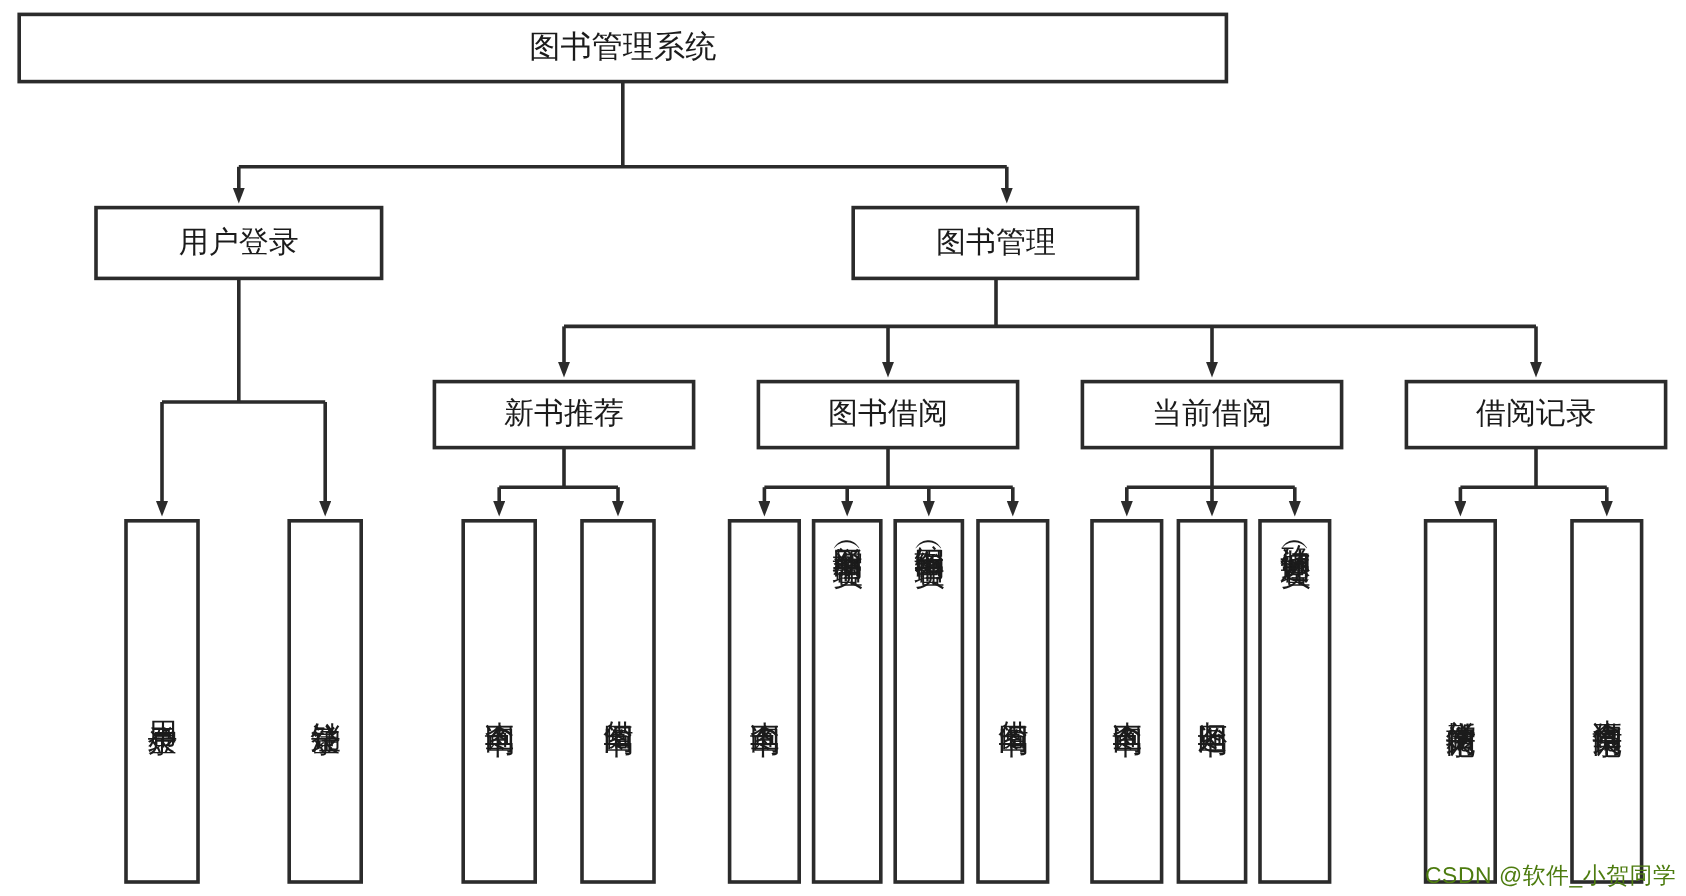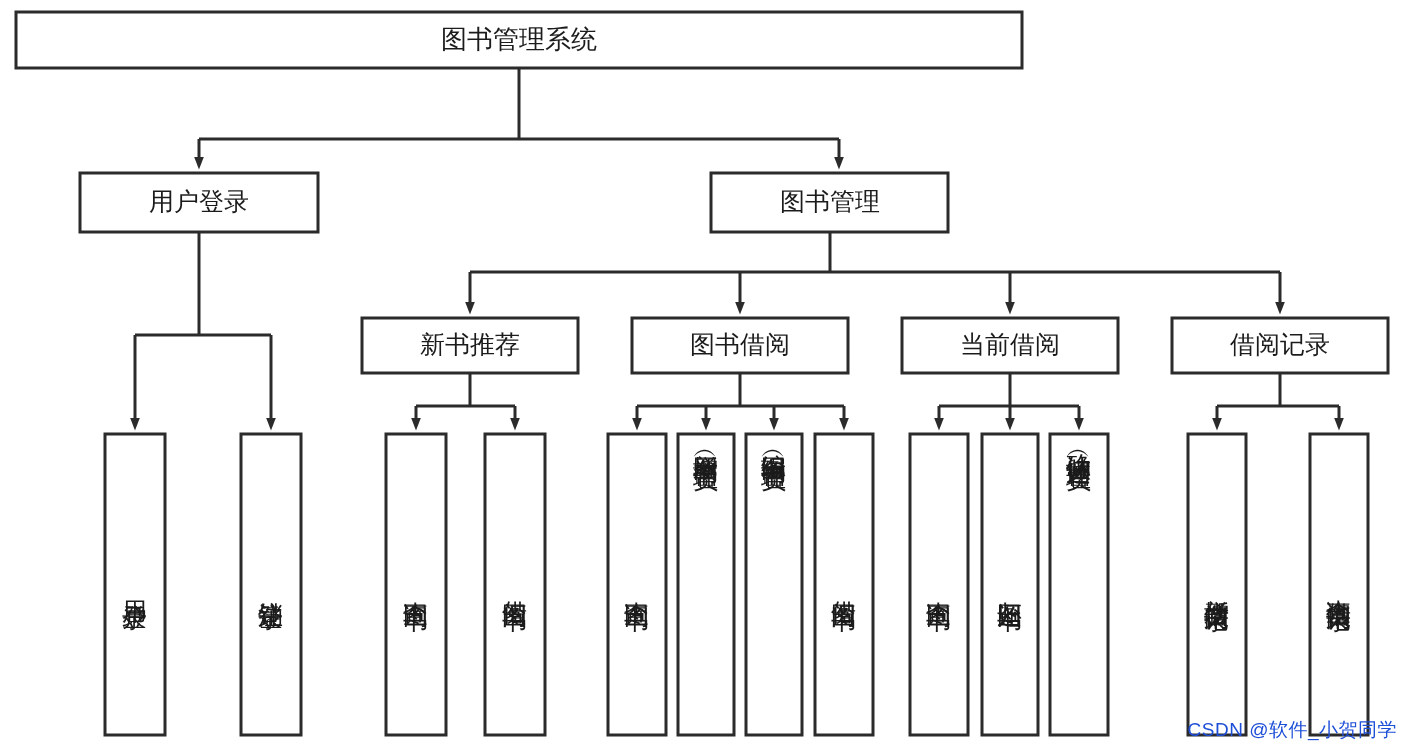--- a/index.html
+++ b/index.html
@@ -72,21 +72,21 @@
     letter-spacing: 2px;
     color: #1b1b1b;
     white-space: nowrap;
   }
   .watermark {
     position: absolute;
     right: 8px;
     bottom: 4px;
     font-family: "Liberation Sans", "DejaVu Sans", sans-serif;
     font-size: 19px;
-    color: #1d4ed8;
+    color: #4d7c0f;
     white-space: nowrap;
     letter-spacing: 0.5px;
     padding-left: 32px;
   }
 </style>
 </head>
 <body>
 
 <div id="diagram-root">
   <svg class="tree-canvas" viewBox="0 0 1405 747">

